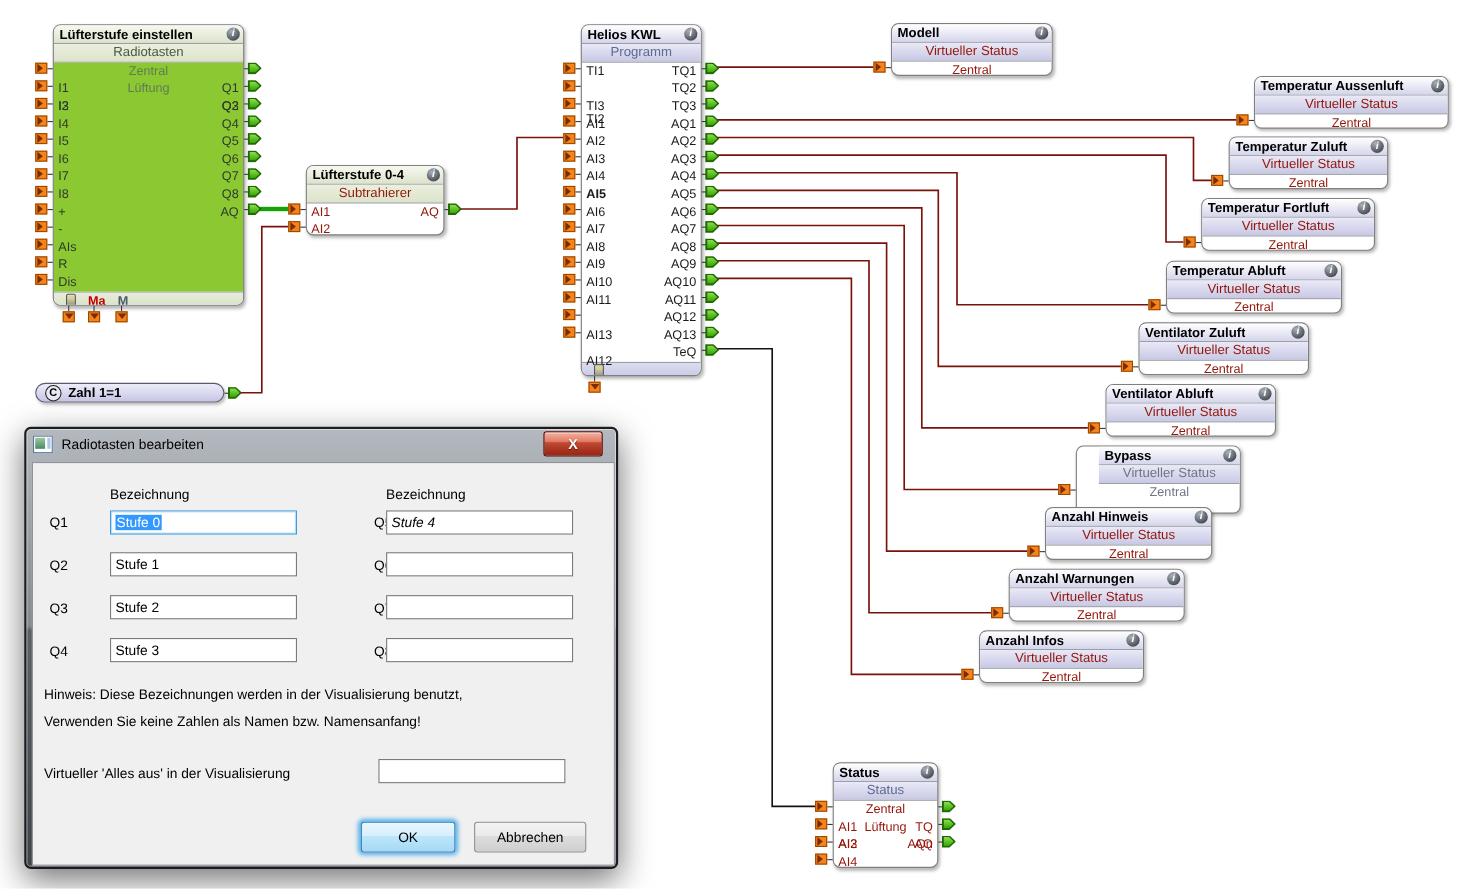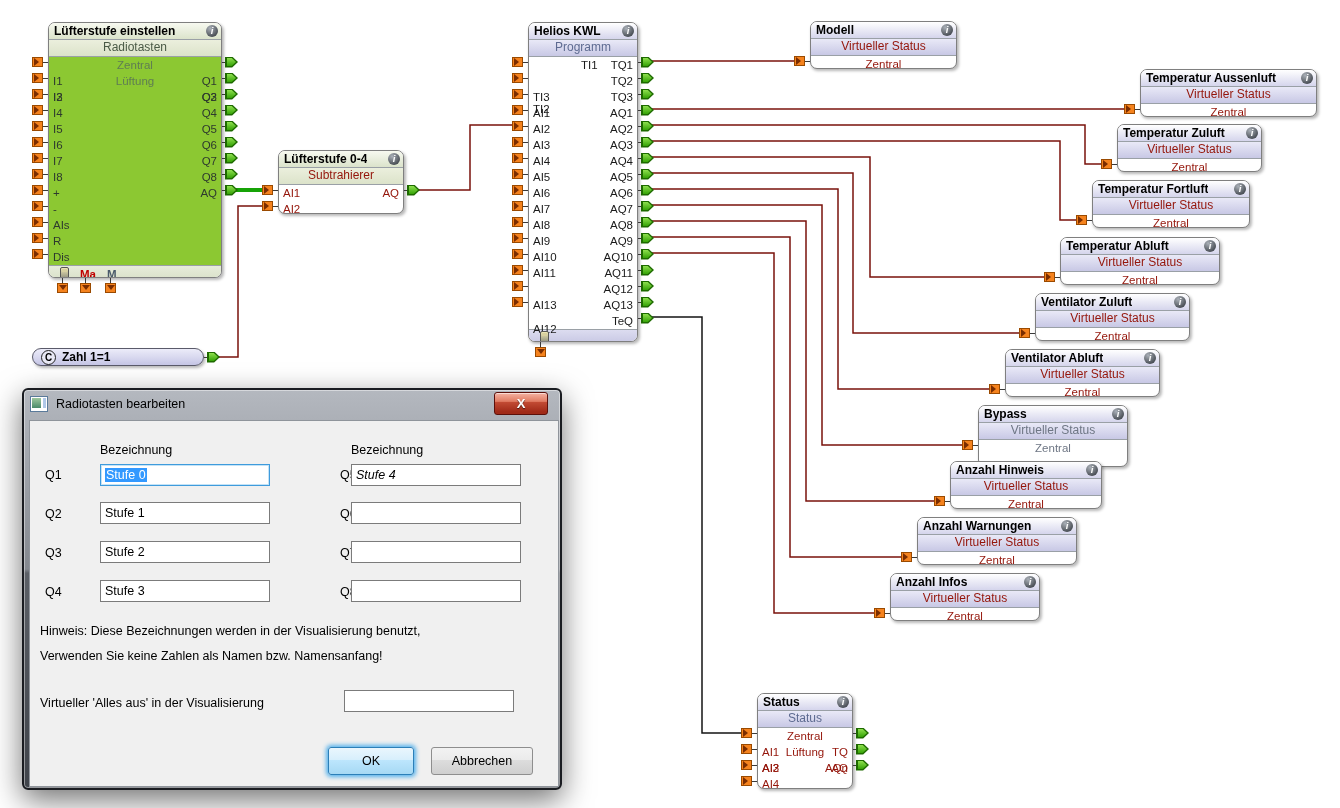--- a/index.html
+++ b/index.html
@@ -288,21 +288,21 @@
     <div class="pin-in" style="left: 262px; top: 201px;"></div>
     <div class="stub" style="left: 273px; top: 205.5px; width: 5px; height: 1px;"></div>
     <div class="blk lav" style="left: 528px; top: 22px; width: 110px; height: 320px;">
       <div class="blk-title">
         <div class="t">Helios KWL</div>
         <div class="info">i</div>
       </div>
       <div class="blk-sub" style="color: rgb(94, 107, 145);">Programm</div>
       <div class="blk-body">
         <div class="row">
-          <div class="l" style="color: rgb(26, 26, 26); margin-left: 48px;">TI1</div>
+          <div class="l" style="color: rgb(26, 26, 26);">TI1</div>
           <div class="r" style="color: rgb(26, 26, 26);">TQ1</div>
         </div>
         <div class="row">
           <div class="l" style="color: rgb(26, 26, 26); margin-top: 28px;">TI2</div>
           <div class="r" style="color: rgb(26, 26, 26);">TQ2</div>
         </div>
         <div class="row">
           <div class="l" style="color: rgb(26, 26, 26);">TI3</div>
           <div class="r" style="color: rgb(26, 26, 26);">TQ3</div>
         </div>
@@ -316,21 +316,21 @@
         </div>
         <div class="row">
           <div class="l" style="color: rgb(26, 26, 26);">AI3</div>
           <div class="r" style="color: rgb(26, 26, 26);">AQ3</div>
         </div>
         <div class="row">
           <div class="l" style="color: rgb(26, 26, 26);">AI4</div>
           <div class="r" style="color: rgb(26, 26, 26);">AQ4</div>
         </div>
         <div class="row">
-          <div class="l" style="color: rgb(26, 26, 26);">AI5</div>
+          <div class="l" style="color: rgb(26, 26, 26); font-weight: bold;">AI5</div>
           <div class="r" style="color: rgb(26, 26, 26);">AQ5</div>
         </div>
         <div class="row">
           <div class="l" style="color: rgb(26, 26, 26);">AI6</div>
           <div class="r" style="color: rgb(26, 26, 26);">AQ6</div>
         </div>
         <div class="row">
           <div class="l" style="color: rgb(26, 26, 26);">AI7</div>
           <div class="r" style="color: rgb(26, 26, 26);">AQ7</div>
         </div>
@@ -525,21 +525,21 @@
       </div>
       <div class="blk-sub" style="color: rgb(148, 21, 10);">Virtueller Status</div>
       <div class="blk-body">
         <div class="row">
           <div class="c" style="color: rgb(148, 21, 10);">Zentral</div>
         </div>
       </div>
     </div>
     <div class="pin-in" style="left: 989px; top: 384px;"></div>
     <div class="stub" style="left: 1000px; top: 388.5px; width: 5px; height: 1px;"></div>
-    <div class="blk lav" style="left: 978px; top: 405px; width: 150px; height: 62px;">
+    <div class="blk lav" style="left: 978px; top: 405px; width: 150px; height: 62px; padding-left: 20px;">
       <div class="blk-title">
         <div class="t">Bypass</div>
         <div class="info">i</div>
       </div>
       <div class="blk-sub" style="color: rgb(110, 118, 132);">Virtueller Status</div>
       <div class="blk-body">
         <div class="row">
           <div class="c" style="color: rgb(110, 118, 132);">Zentral</div>
         </div>
       </div>

